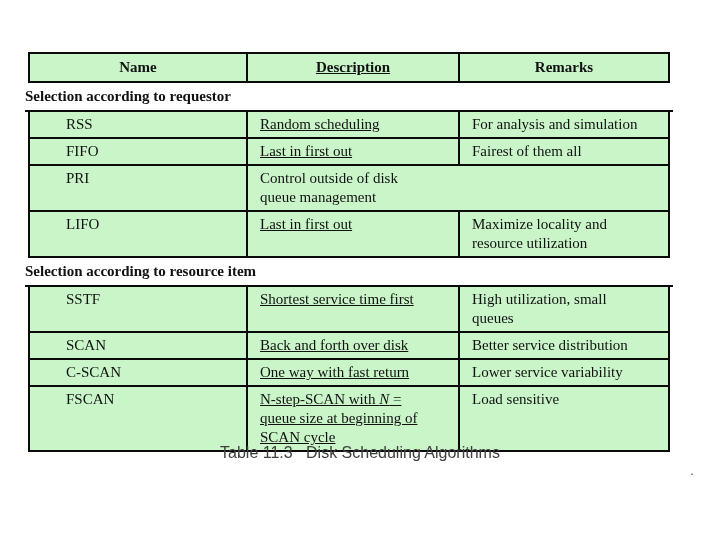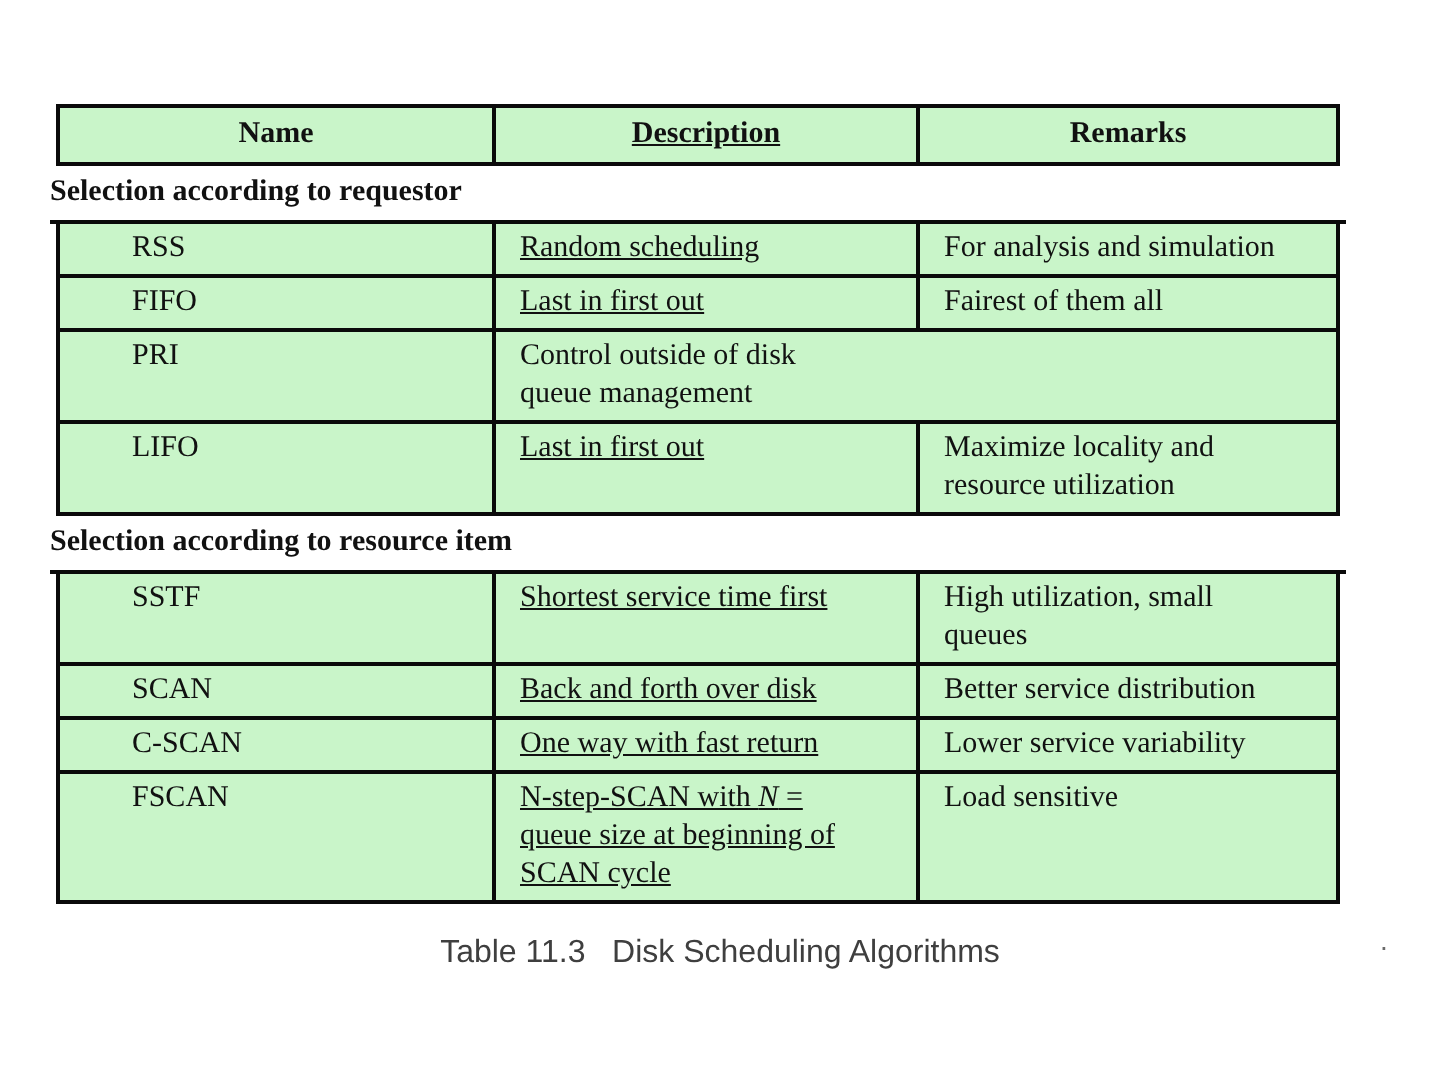--- a/index.html
+++ b/index.html
@@ -48,21 +48,21 @@
     font-weight:bold;
     font-size:15px;
     line-height:19px;
     color:#111111;
     padding:4px 0;
     min-height:26px;
     box-sizing:border-box;
   }
   .caption{
     position:absolute;
-    left:0;right:0;top:468px;
+    left:0;right:0;top:444px;
     text-align:center;
     font-family:"Liberation Sans", sans-serif;
     font-size:16px;
     color:var(--caption-color,#3f3f3f);
     white-space:pre;
   }
   .stray-dot{
     position:absolute;
     left:690px;top:462px;
     font-family:"Liberation Sans", sans-serif;

